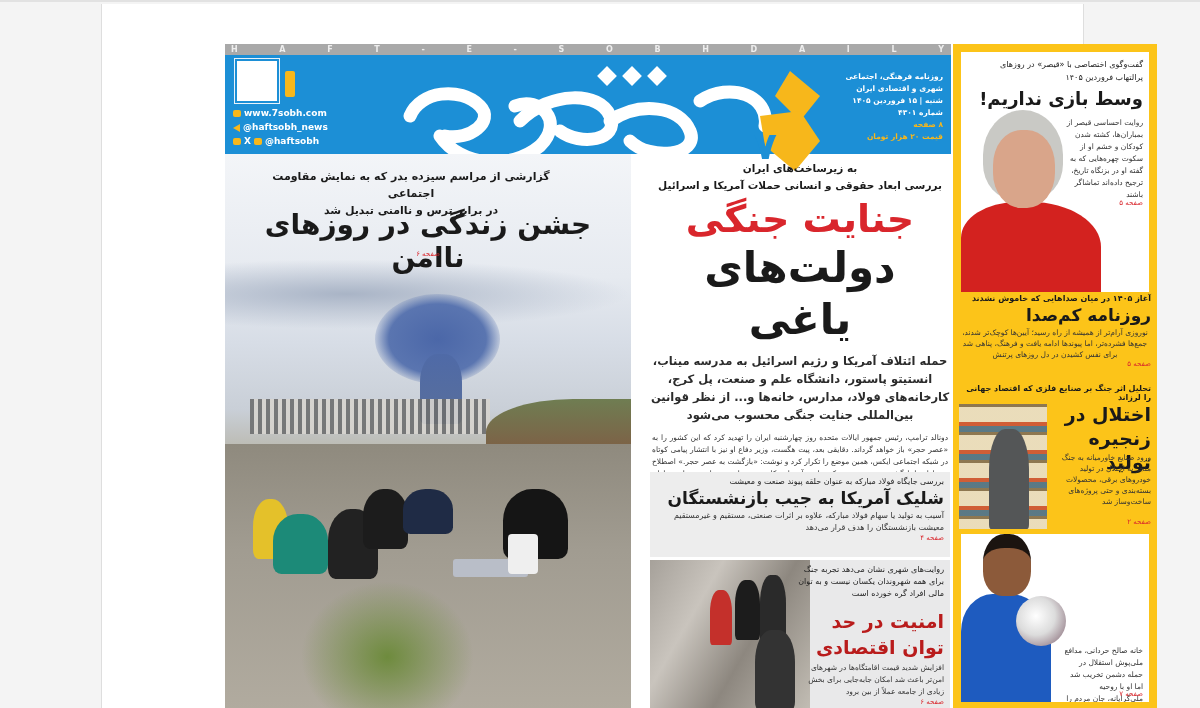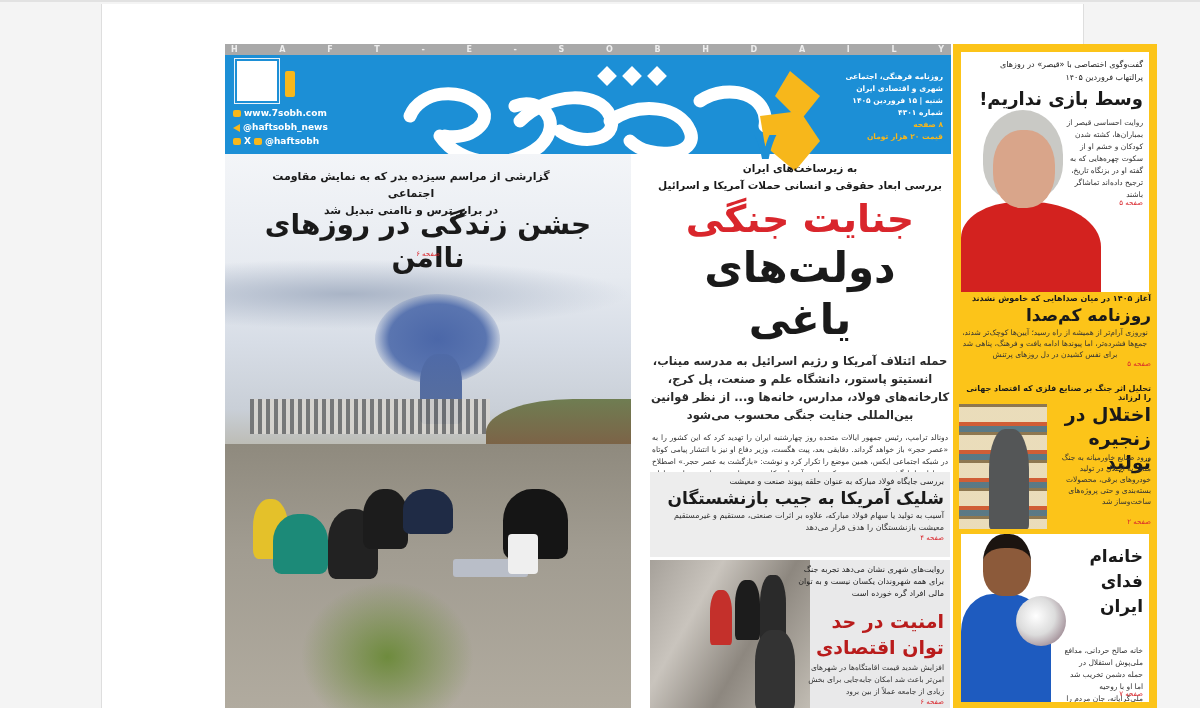--- a/index.html
+++ b/index.html
@@ -248,21 +248,20 @@
           <div class="boy"></div>
           <div class="h">اختلال در زنجیره تولید</div>
           <div class="b">ورود صنایع خاورمیانه به جنگ منجر به اختلال در تولید خودروهای برقی، محصولات بسته‌بندی و حتی پروژه‌های ساخت‌وساز شد</div>
           <div class="r">صفحه ۲</div>
         </div>
 
         <div class="r4">
           <div class="player-jersey"></div>
           <div class="player-head"></div>
           <div class="ball"></div>
-          <div class="h">خانه‌ام فدای ایران</div>
           <div class="b">خانه صالح حردانی، مدافع ملی‌پوش استقلال در حمله دشمن تخریب شد اما او با روحیه ملی‌گرایانه، جان مردم را مهم‌تر از دارایی خود دانست</div>
           <div class="r">صفحه ۷</div>
         </div>
       </div>
 
     </div>
   </div>
 </div>
 
 </body></html>

